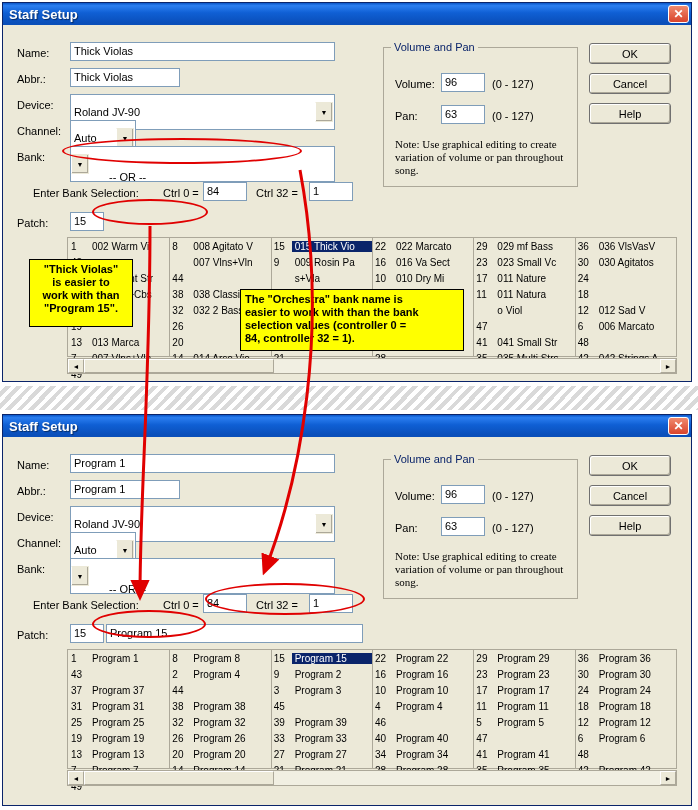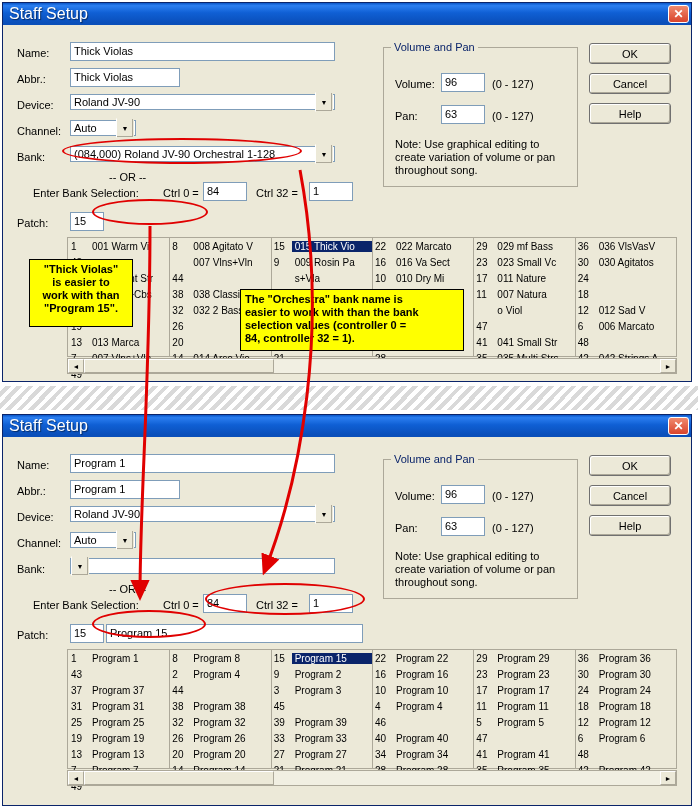--- a/index.html
+++ b/index.html
@@ -24,21 +24,21 @@
   #dlg2{top:414px;height:392px;}
 
   .titlebar{
     height:22px;
     background:linear-gradient(to bottom,#0a56c8 0%,#2b7ef0 12%,#0f5fd4 45%,#0a4fba 90%);
     display:flex;align-items:center;
     padding:0 2px 0 6px;
     box-sizing:border-box;
   }
   .titlebar .ttl{
-    color:#fff;font-weight:normal;font-size:16px;
+    color:#fff;font-weight:bold;font-size:13px;
     text-shadow:1px 1px 1px rgba(0,0,0,.5);
     flex:1;
   }
   .closebtn{
     width:21px;height:18px;
     background:linear-gradient(to bottom,#f08a6e,#d9442c);
     border:1px solid #fff;border-radius:3px;
     color:#fff;font-size:12px;font-weight:bold;
     display:flex;align-items:center;justify-content:center;
     line-height:1;
@@ -54,21 +54,21 @@
     font-family:"Liberation Sans",sans-serif;
     font-size:11px;
     padding:1px 3px;
     height:19px;
     line-height:15px;
     color:#000;
   }
   .combo{
     position:absolute;
     background:#fff;border:1px solid #7f9db9;
-    box-sizing:border-box;height:16px;
+    box-sizing:border-box;height:36px;
     font-size:11px;
     display:flex;align-items:center;
   }
   .combo span.val{flex:1;padding-left:3px;overflow:hidden;white-space:nowrap;}
   .combo .arrow{
     width:16px;height:18px;margin:0 1px 0 0;
     background:#ece9d8;
     border:1px solid #ece9d8;
     border-left:1px solid #fff;
     display:flex;align-items:center;justify-content:center;
@@ -89,21 +89,21 @@
   .group{
     position:absolute;
     border:1px solid #aca899;
     box-sizing:border-box;
   }
   .group .gtitle{
     position:absolute;top:-7px;left:7px;
     background:#ece9d8;padding:0 3px;
     color:#0a246a;font-size:11px;
   }
-  .note{position:absolute;font-size:11px;line-height:13px;color:#000;}
+  .note{position:absolute;font-size:11px;line-height:13px;color:#000;font-family:Liberation Serif, serif;}
 
   
   .patchpanel{
     position:absolute;
     background:#ece9d8;
     border:1px solid #aca899;
     box-sizing:border-box;
   }
   .grid{
     position:absolute;
@@ -184,21 +184,20 @@
     </div>
 
     <div class="lbl" style="left:14px;top:100px;">Channel:</div>
     <div class="combo" style="left:67px;top:95px;width:66px;">
       <span class="val">Auto</span>
       <span class="arrow">▼</span>
     </div>
 
     <div class="lbl" style="left:14px;top:126px;">Bank:</div>
     <div class="combo" style="left:67px;top:121px;width:265px;">
-      <span class="val">(084,000) Roland JV-90 Orchestral 1-128</span>
       <span class="arrow">▼</span>
     </div>
 
     <div class="lbl" style="left:106px;top:146px;">-- OR --</div>
     <div class="lbl" style="left:30px;top:162px;">Enter Bank Selection:</div>
     <div class="lbl" style="left:160px;top:162px;">Ctrl 0 =</div>
     <div class="txtin" style="left:200px;top:157px;width:44px;">84</div>
     <div class="lbl" style="left:253px;top:162px;">Ctrl 32 =</div>
     <div class="txtin" style="left:306px;top:157px;width:44px;">1</div>
 
@@ -217,21 +216,21 @@
     <div class="note" style="left:392px;top:113px;width:175px;">Note: Use graphical editing to create variation of volume or pan throughout song.</div>
 
     <div class="btn" style="left:586px;top:18px;">OK</div>
     <div class="btn" style="left:586px;top:48px;">Cancel</div>
     <div class="btn" style="left:586px;top:78px;">Help</div>
 
     <div class="patchpanel" style="left:64px;top:212px;width:610px;height:120px;">
       <div class="grid" id="grid1" style="left:0;top:0;right:0;width:608px;">
           <div class="cell">
             <span class="num">1</span>
-            <span class="nm">001 Warm Vi</span>
+            <span class="nm">002 Warm Vi</span>
           </div>
           <div class="cell">
             <span class="num">8</span>
             <span class="nm">008 Agitato V</span>
           </div>
           <div class="cell sel">
             <span class="num">15</span>
             <span class="nm">015 Thick Vio</span>
           </div>
           <div class="cell">
@@ -305,21 +304,21 @@
           <div class="cell">
             <span class="num">45</span>
             <span class="nm"></span>
           </div>
           <div class="cell">
             <span class="num"></span>
             <span class="nm">Sect</span>
           </div>
           <div class="cell">
             <span class="num">11</span>
-            <span class="nm">007 Natura</span>
+            <span class="nm">011 Natura</span>
           </div>
           <div class="cell">
             <span class="num">18</span>
             <span class="nm"></span>
           </div>
           <div class="cell">
             <span class="num">25</span>
             <span class="nm"></span>
           </div>
           <div class="cell">

